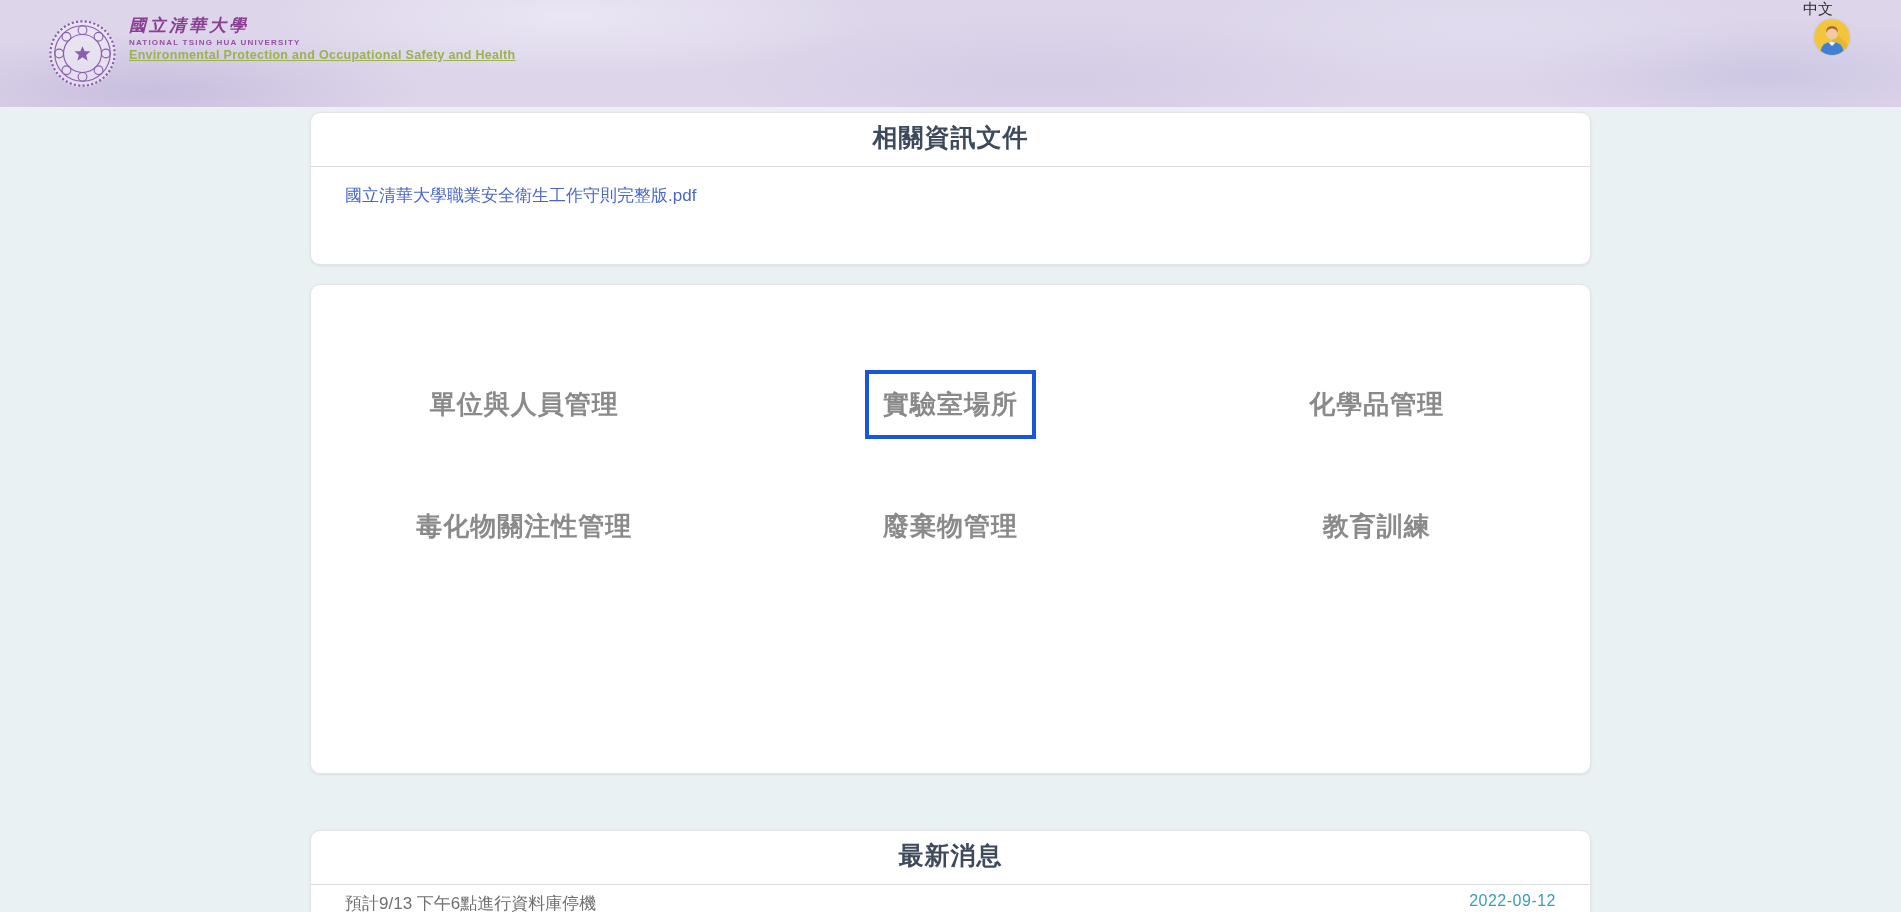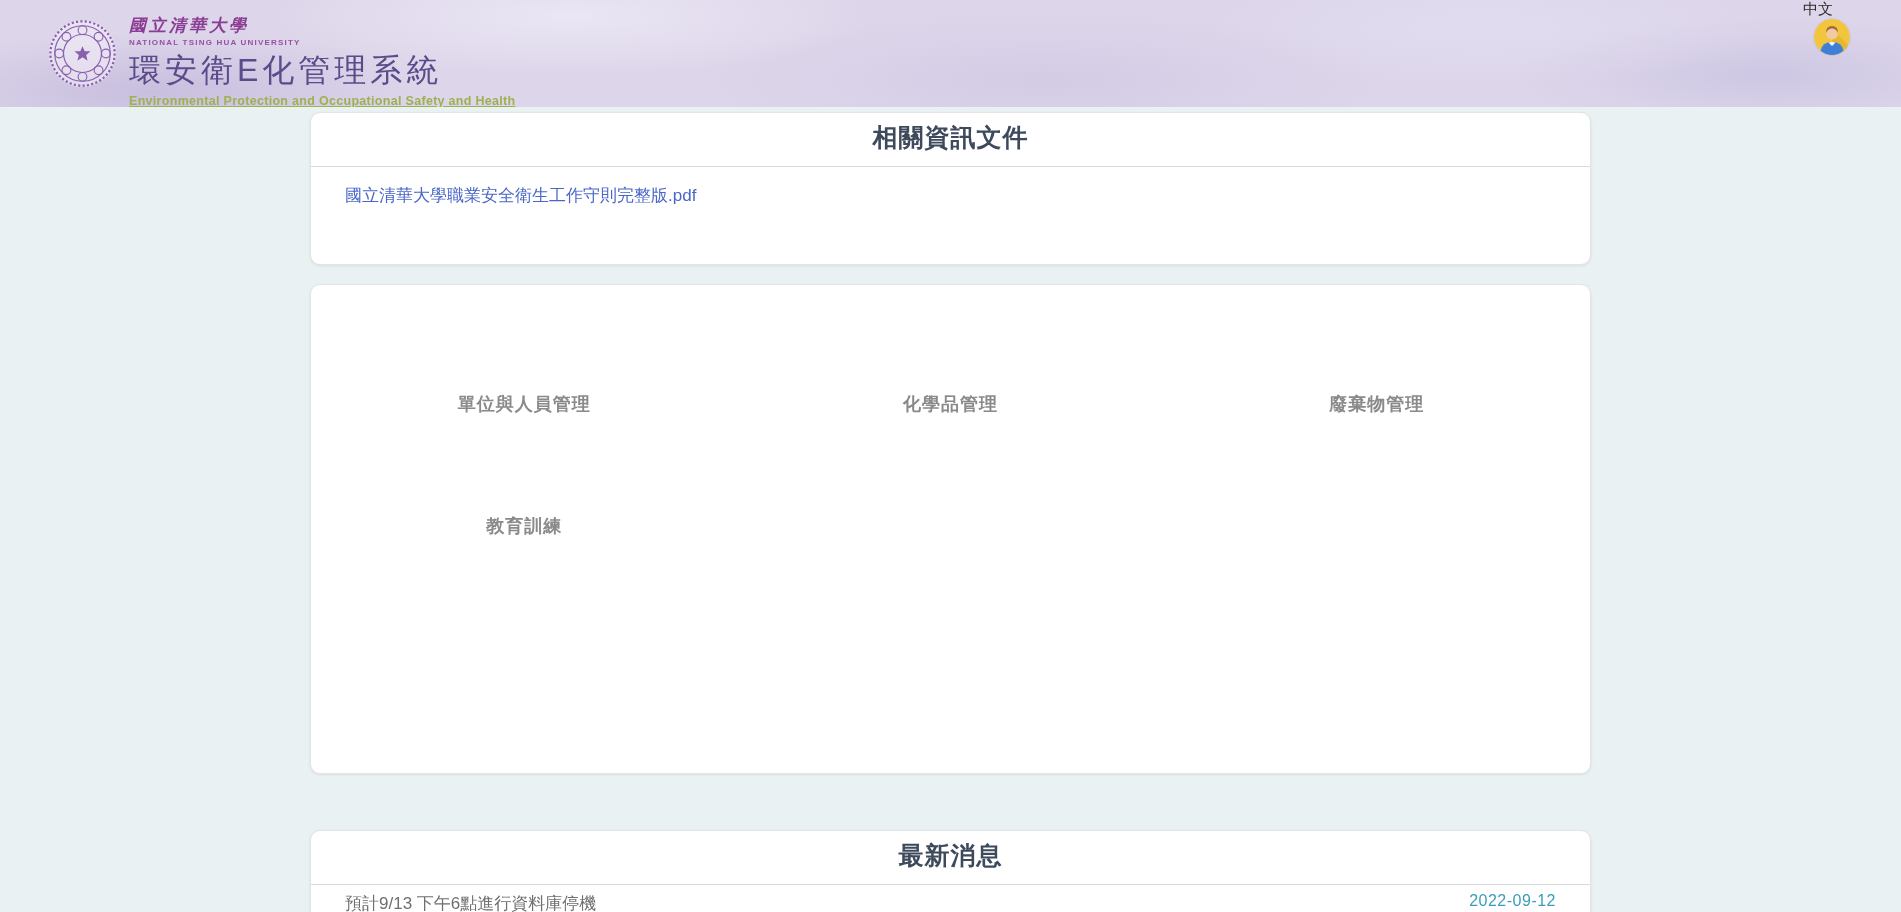--- a/index.html
+++ b/index.html
@@ -65,21 +65,21 @@
     display: inline-block; margin: 17px 0 0 34px;
     font-size: 17px; color: #4a67c8; text-decoration: none; cursor: pointer; text-align: center;
   }
 
   .card-menu { margin-top: 19px; height: 490px; overflow: hidden; }
   .menu-grid {
     display: grid; grid-template-columns: repeat(3, 1fr); grid-auto-rows: 122px;
     padding-top: 58px; justify-items: center; align-items: center;
   }
   .menu-item {
-    font-size: 18px; font-weight: bold; color: #8a8a8a; letter-spacing: 1px;
+    font-size: 26px; font-weight: bold; color: #8a8a8a; letter-spacing: 1px;
     padding: 13px 14px; border: 4px solid transparent; cursor: pointer; user-select: none;
   }
   .menu-item.active { border-color: #1a56db; }
 
   .card-news { margin-top: 56px; height: 200px; overflow: hidden; }
   .news-row {
     display: flex; justify-content: space-between; align-items: flex-start;
     padding: 7px 34px 0 34px;
   }
   .news-text { font-size: 17px; color: #6f6f6f; cursor: pointer; }
@@ -103,21 +103,20 @@
         <circle cx="50" cy="82" r="6"></circle>
           <circle cx="28" cy="73" r="6"></circle>
         <circle cx="18" cy="50" r="6"></circle>
           <circle cx="28" cy="27" r="6"></circle>
       </g>
       <path d="M50 40 L53 47 L61 47 L55 52 L57 60 L50 55 L43 60 L45 52 L39 47 L47 47 Z" fill="#8a5fae"></path>
     </svg>
     <div class="brand-text">
       <div class="brand-zh">國立清華大學</div>
       <div class="brand-en-uni">NATIONAL TSING HUA UNIVERSITY</div>
-      <div class="brand-title">環安衛E化管理系統</div>
       <div class="brand-subtitle">Environmental Protection and Occupational Safety and Health</div>
     </div>
   </div>
   <div class="header-right">
     <span class="lang">中文</span>
     <div class="avatar">
       <svg viewBox="0 0 36 36">
         <circle cx="18" cy="18" r="18" fill="#f2c63c"></circle>
         <path d="M18 10 L36 28 A18 18 0 0 1 18 36 Z" fill="#d8a921" opacity="0.5"></path>
         <circle cx="18" cy="14.5" r="6" fill="#f3c9a2"></circle>
@@ -133,21 +132,23 @@
 
   <div class="card card-docs">
     <div class="card-title">相關資訊文件</div>
     <hr class="card-divider">
     <a class="doc-link">國立清華大學職業安全衛生工作守則完整版.pdf</a>
   </div>
 
   <div class="card card-menu">
     <div class="menu-grid">
       <div class="menu-item">單位與人員管理</div>
+      <div class="menu-item active">實驗室場所</div>
       <div class="menu-item">化學品管理</div>
+      <div class="menu-item">毒化物關注性管理</div>
       <div class="menu-item">廢棄物管理</div>
       <div class="menu-item">教育訓練</div>
     </div>
   </div>
 
   <div class="card card-news">
     <div class="card-title">最新消息</div>
     <hr class="card-divider">
     <div class="news-row">
       <span class="news-text">預計9/13 下午6點進行資料庫停機</span>

